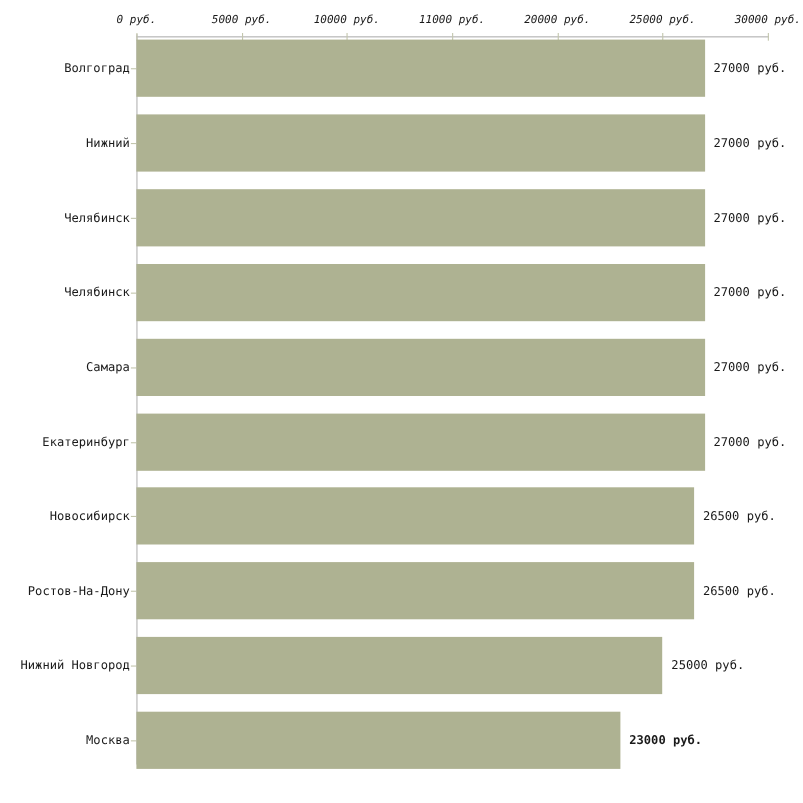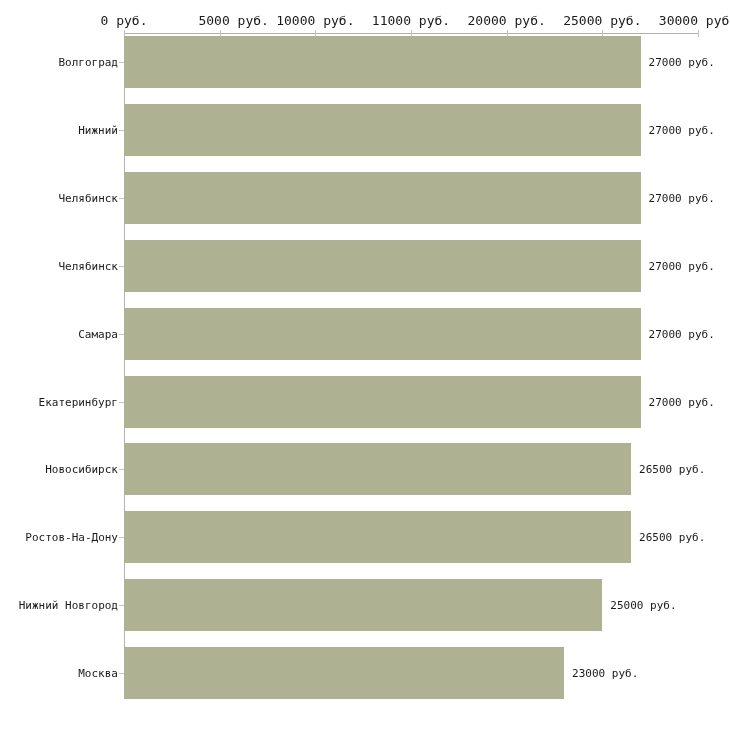--- a/index.html
+++ b/index.html
@@ -46,25 +46,26 @@
     position: absolute;
     top: 30px;
     width: 1px;
     height: 7px;
     background: #c3c6ad;
   }
 
   .tick-label {
     position: absolute;
     top: 13px;
-    font-size: 13px;
+    font-size: 10px;
     color: #1a1a1a;
     white-space: nowrap;
     transform: translateX(-50%);
     letter-spacing: 0px;
+    font-style: italic;
   }
 
   
   .cat-tick {
     position: absolute;
     left: 119px;
     width: 5px;
     height: 1px;
     background: #c3c6ad;
   }
@@ -104,21 +105,21 @@
       <div class="tick-mark" style="left: 124px;"></div>
       <div class="tick-mark" style="left: 219.667px;"></div>
       <div class="tick-mark" style="left: 315.333px;"></div>
       <div class="tick-mark" style="left: 411px;"></div>
       <div class="tick-mark" style="left: 506.667px;"></div>
       <div class="tick-mark" style="left: 602.333px;"></div>
       <div class="tick-mark" style="left: 698px;"></div>
     </div>
   <div id="xticklabels-layer">
       <div class="tick-label" style="left: 124px;">0 руб.</div>
-      <div class="tick-label" style="left: 219.667px; margin-left: 14px;">5000 руб.</div>
+      <div class="tick-label" style="left: 219.667px;">5000 руб.</div>
       <div class="tick-label" style="left: 315.333px;">10000 руб.</div>
       <div class="tick-label" style="left: 411px;">11000 руб.</div>
       <div class="tick-label" style="left: 506.667px;">20000 руб.</div>
       <div class="tick-label" style="left: 602.333px;">25000 руб.</div>
       <div class="tick-label" style="left: 698px;">30000 руб.</div>
     </div>
   <div id="cats-layer">
       <div class="cat-tick" style="top: 62px;"></div>
       <div class="cat-label" style="top: 62px;">Волгоград</div>
       <div class="cat-tick" style="top: 129.9px;"></div>
@@ -153,16 +154,16 @@
       <div class="bar-value" style="left: 648.6px; top: 333.6px;">27000 руб.</div>
       <div class="bar" style="top: 375.5px; height: 52px; width: 516.6px; background: rgb(174, 178, 146);"></div>
       <div class="bar-value" style="left: 648.6px; top: 401.5px;">27000 руб.</div>
       <div class="bar" style="top: 443.4px; height: 52px; width: 507.033px; background: rgb(174, 178, 146);"></div>
       <div class="bar-value" style="left: 639.033px; top: 469.4px;">26500 руб.</div>
       <div class="bar" style="top: 511.3px; height: 52px; width: 507.033px; background: rgb(174, 178, 146);"></div>
       <div class="bar-value" style="left: 639.033px; top: 537.3px;">26500 руб.</div>
       <div class="bar" style="top: 579.2px; height: 52px; width: 478.333px; background: rgb(174, 178, 146);"></div>
       <div class="bar-value" style="left: 610.333px; top: 605.2px;">25000 руб.</div>
       <div class="bar" style="top: 647.1px; height: 52px; width: 440.067px; background: rgb(174, 178, 146);"></div>
-      <div class="bar-value" style="left: 572.067px; top: 673.1px;">23000 руб.</div>
+      <div class="bar-value" style="left: 572.067px; top: 673.1px; font-weight: bold;">23000 руб.</div>
     </div>
 
 </div>
 
 </body></html>

